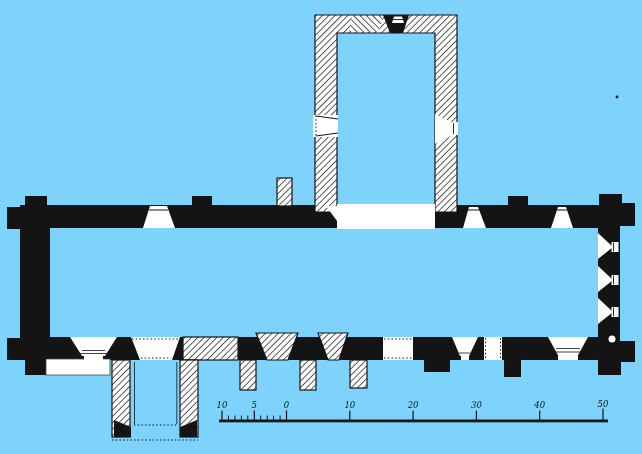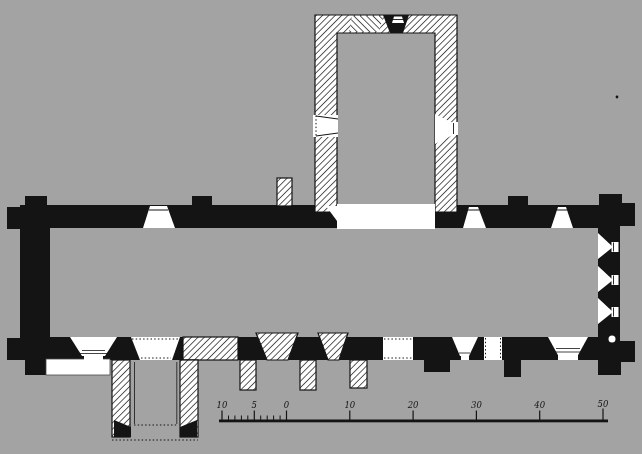--- a/index.html
+++ b/index.html
@@ -1,20 +1,20 @@
 <!DOCTYPE html>
 <html><head>
 <meta charset="utf-8">
 <style>
   html, body { margin: 0; padding: 0; background: #ffffff; }
   .figure-wrap {
     position: relative;
     width: 642px;
     height: 454px;
-    background: #a3a3a3;
+    background: #7dd3fc;
     overflow: hidden;
   }
   svg { display: block; }
   .scale-label {
     font-family: "DejaVu Serif", serif;
     font-style: italic;
     font-size: 8.5px;
     fill: #141414;
   }
 </style>

